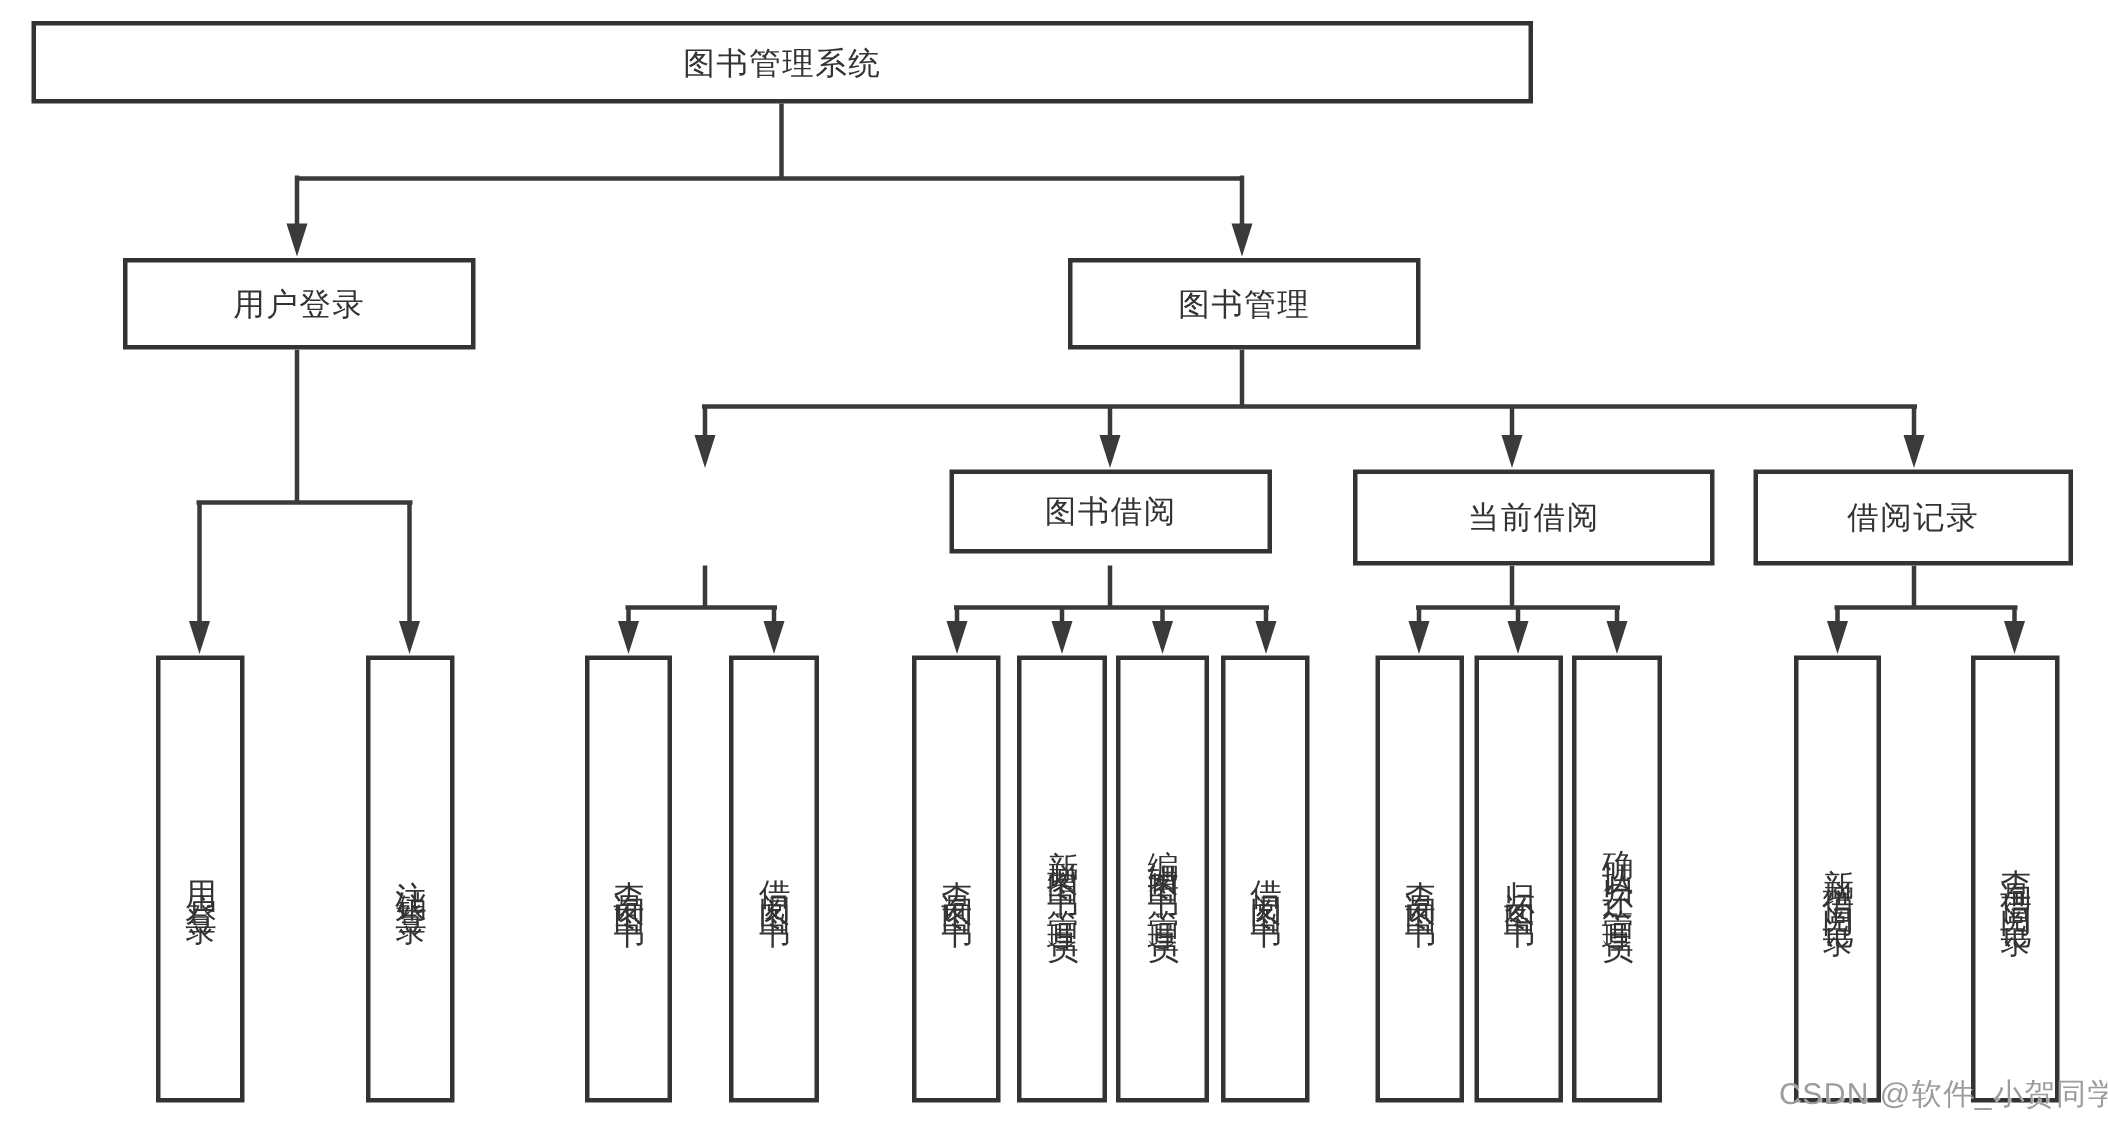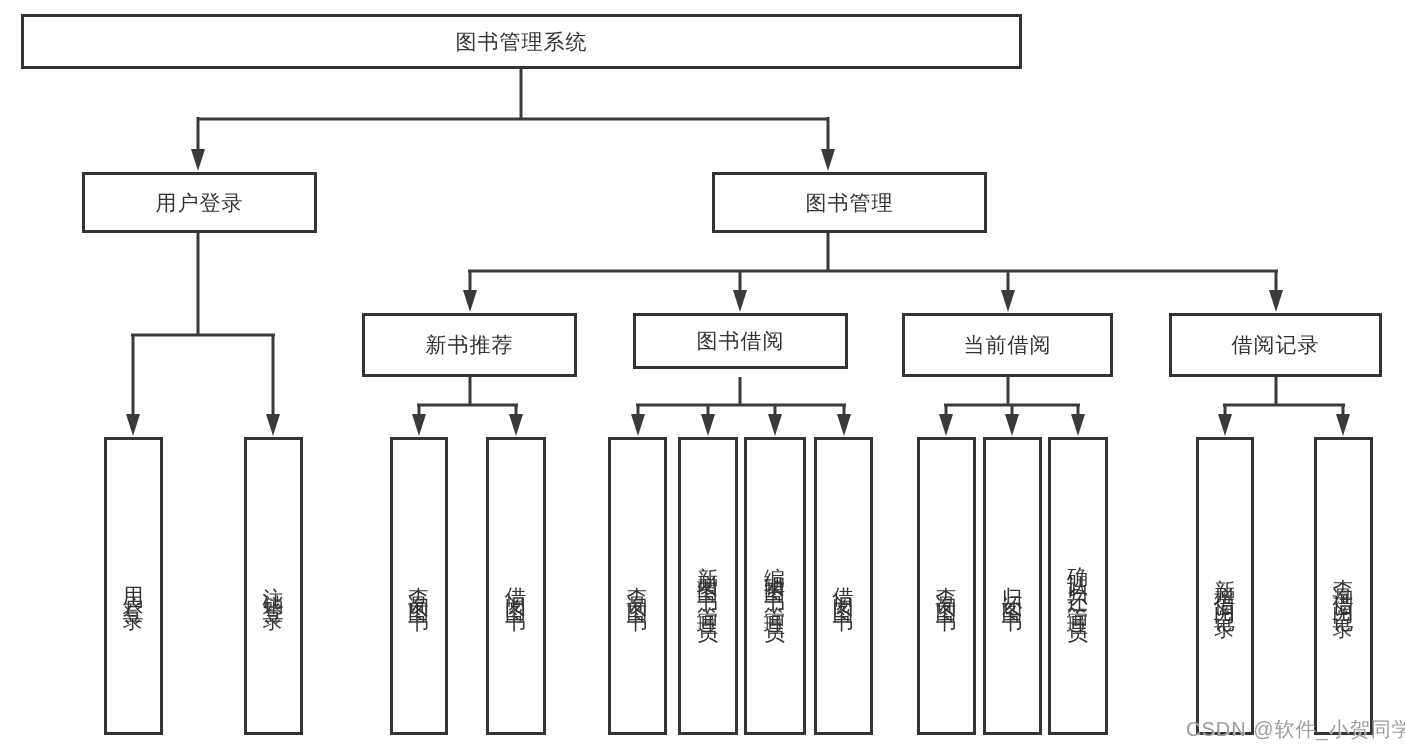--- a/index.html
+++ b/index.html
@@ -139,25 +139,24 @@
       <path d="M1225 404 V415"></path>
       <path d="M1343 404 V415"></path>
       <polygon points="1225,436 1218,414 1232,414"></polygon>
       <polygon points="1343,436 1336,414 1350,414"></polygon>
     </g>
   </svg>
 
   <div class="node" style="left:21px; top:14px; width:1001px; height:55px;">图书管理系统</div>
 
   <div class="node" style="left:82px; top:172px; width:235px; height:61px;">用户登录</div>
-  <div class="node" style="left:712px; top:172px; width:275px; height:61px;">图书管理</div>
+  <div class="node" style="left:712px; top:172px; width:235px; height:61px;">图书管理</div>
 
-  <div class="node" style="left:362px; top:313px; width:215px; height:64px;">新书推荐</div>
   <div class="node" style="left:633px; top:313px; width:215px; height:56px;">图书借阅</div>
-  <div class="node" style="left:902px; top:313px; width:211px; height:64px;">当前借阅</div>
+  <div class="node" style="left:902px; top:313px; width:241px; height:64px;">当前借阅</div>
   <div class="node" style="left:1169px; top:313px; width:213px; height:64px;">借阅记录</div>
 
   <div class="node leaf" style="left:104px; top:437px; width:59px; height:298px;">用户登录</div>
   <div class="node leaf" style="left:244px; top:437px; width:59px; height:298px;">注销登录</div>
 
   <div class="node leaf" style="left:390px; top:437px; width:58px; height:298px;">查询图书</div>
   <div class="node leaf" style="left:486px; top:437px; width:60px; height:298px;">借阅图书</div>
 
   <div class="node leaf" style="left:608px; top:437px; width:59px; height:298px;">查询图书</div>
   <div class="node leaf" style="left:678px; top:437px; width:60px; height:298px;">新增图书（管理员）</div>

